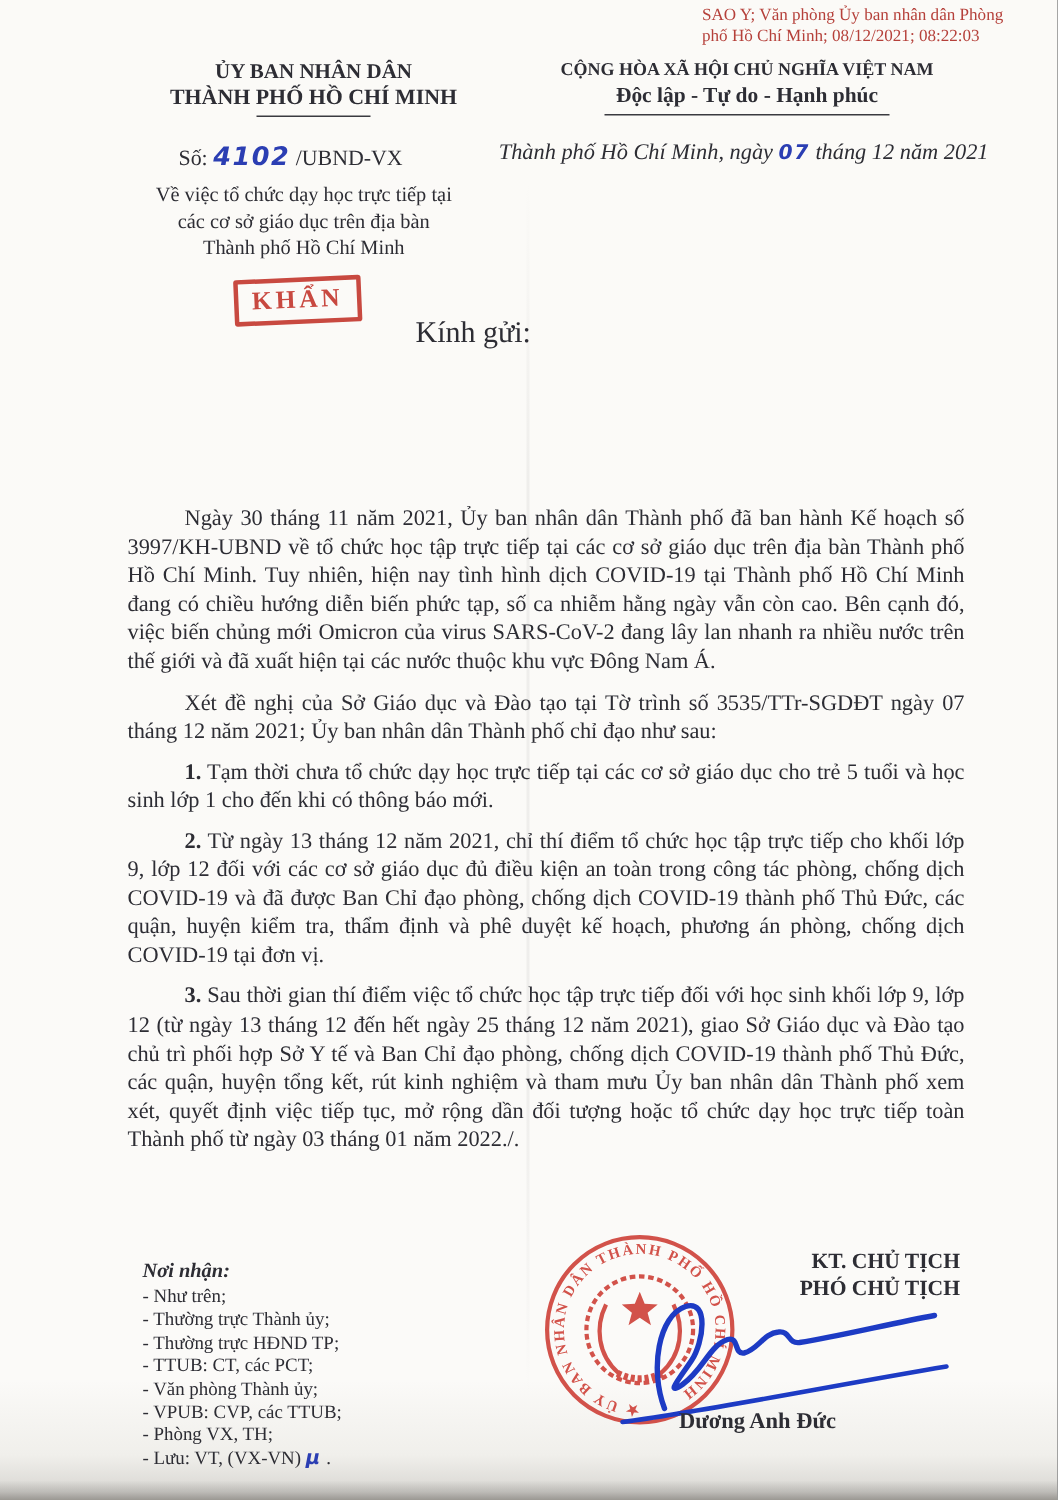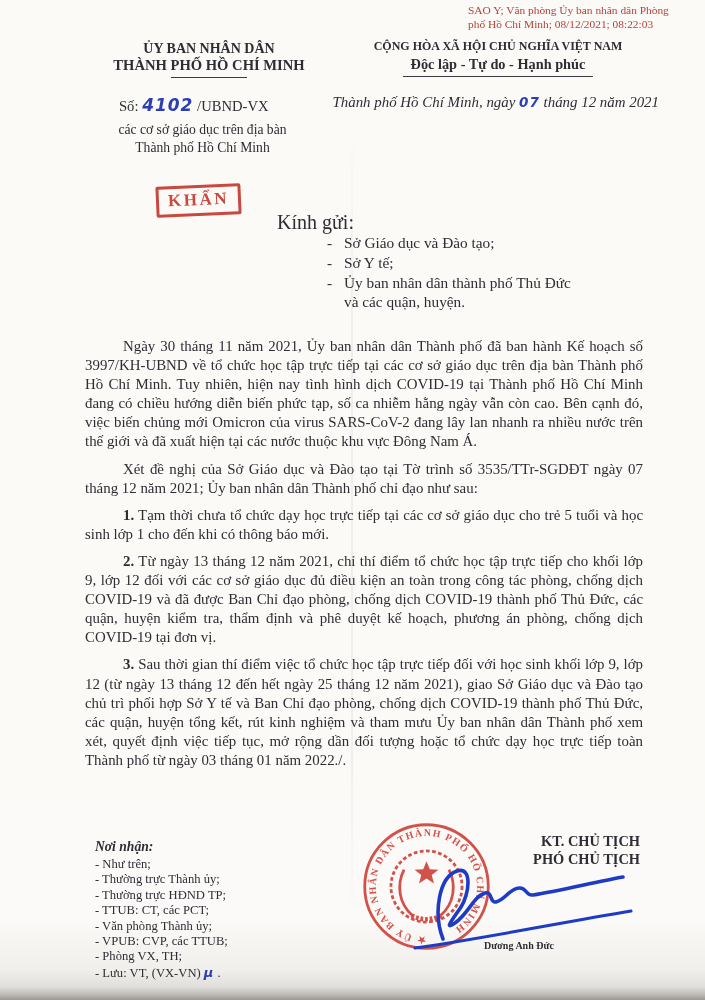--- a/index.html
+++ b/index.html
@@ -54,22 +54,22 @@
   .body-text p { margin:0 0 8px; text-indent:38px; }
   .body-text .num { font-weight:bold; }
 
   .noinhan { position:absolute; left:95px; top:839px; }
   .noinhan .label { font-weight:bold; font-style:italic; font-size:13.6px; }
   .noinhan .list { font-size:12.6px; line-height:15.4px; margin-top:2px; }
   .noinhan .hand { font-size:13px; }
 
   .sign-title { position:absolute; left:370px; top:833px; width:270px; text-align:right;
     font-weight:bold; font-size:14.4px; line-height:17.5px; }
-  .signer { position:absolute; left:389px; top:940px; width:260px; text-align:center;
-    font-weight:bold; font-size:10px; }
+  .signer { position:absolute; left:375px; top:940px; width:260px; text-align:center;
+    font-weight:bold; font-size:15px; }
 
   .seal { position:absolute; left:361px; top:821px; width:131px; height:131px; opacity:.92; }
   .signature { position:absolute; left:399px; top:851px; width:246px; height:106px; }
 </style>
 </head>
 <body>
 
 <div class="page">
   <div class="fold-line"></div>
 
@@ -96,36 +96,31 @@
     <span>/UBND-VX</span>
   </div>
 
   <div class="docdate">
     <span>Thành phố Hồ Chí Minh, ngày</span>
     <span class="hand">07</span>
     <span>tháng 12 năm 2021</span>
   </div>
 
   <div class="subject">
+    <div>Về việc tổ chức dạy học trực tiếp tại</div>
     <div>các cơ sở giáo dục trên địa bàn</div>
     <div>Thành phố Hồ Chí Minh</div>
   </div>
 
   <div class="stamp">
     <span>KHẨN</span>
   </div>
 
   <div class="salutation">Kính gửi:</div>
 
-  <div class="recipients">
-    <div class="recip"><span class="dash">-</span><span>Sở Giáo dục và Đào tạo;</span></div>
-    <div class="recip"><span class="dash">-</span><span>Sở Y tế;</span></div>
-    <div class="recip"><span class="dash">-</span><span>Ủy ban nhân dân thành phố Thủ Đức</span></div>
-    <div class="recip cont"><span>và các quận, huyện.</span></div>
-  </div>
 
   <div class="body-text">
     <p><span>Ngày 30 tháng 11 năm 2021, Ủy ban nhân dân Thành phố đã ban hành Kế hoạch số 3997/KH-UBND về tổ chức học tập trực tiếp tại các cơ sở giáo dục trên địa bàn Thành phố Hồ Chí Minh. Tuy nhiên, hiện nay tình hình dịch COVID-19 tại Thành phố Hồ Chí Minh đang có chiều hướng diễn biến phức tạp, số ca nhiễm hằng ngày vẫn còn cao. Bên cạnh đó, việc biến chủng mới Omicron của virus SARS-CoV-2 đang lây lan nhanh ra nhiều nước trên thế giới và đã xuất hiện tại các nước thuộc khu vực Đông Nam Á.</span></p>
     <p><span>Xét đề nghị của Sở Giáo dục và Đào tạo tại Tờ trình số 3535/TTr-SGDĐT ngày 07 tháng 12 năm 2021; Ủy ban nhân dân Thành phố chỉ đạo như sau:</span></p>
     <p><span class="num">1.</span> <span>Tạm thời chưa tổ chức dạy học trực tiếp tại các cơ sở giáo dục cho trẻ 5 tuổi và học sinh lớp 1 cho đến khi có thông báo mới.</span></p>
     <p><span class="num">2.</span> <span>Từ ngày 13 tháng 12 năm 2021, chỉ thí điểm tổ chức học tập trực tiếp cho khối lớp 9, lớp 12 đối với các cơ sở giáo dục đủ điều kiện an toàn trong công tác phòng, chống dịch COVID-19 và đã được Ban Chỉ đạo phòng, chống dịch COVID-19 thành phố Thủ Đức, các quận, huyện kiểm tra, thẩm định và phê duyệt kế hoạch, phương án phòng, chống dịch COVID-19 tại đơn vị.</span></p>
     <p><span class="num">3.</span> <span>Sau thời gian thí điểm việc tổ chức học tập trực tiếp đối với học sinh khối lớp 9, lớp 12 (từ ngày 13 tháng 12 đến hết ngày 25 tháng 12 năm 2021), giao Sở Giáo dục và Đào tạo chủ trì phối hợp Sở Y tế và Ban Chỉ đạo phòng, chống dịch COVID-19 thành phố Thủ Đức, các quận, huyện tổng kết, rút kinh nghiệm và tham mưu Ủy ban nhân dân Thành phố xem xét, quyết định việc tiếp tục, mở rộng dần đối tượng hoặc tổ chức dạy học trực tiếp toàn Thành phố từ ngày 03 tháng 01 năm 2022./.</span></p>
   </div>
 
   <div class="noinhan">

